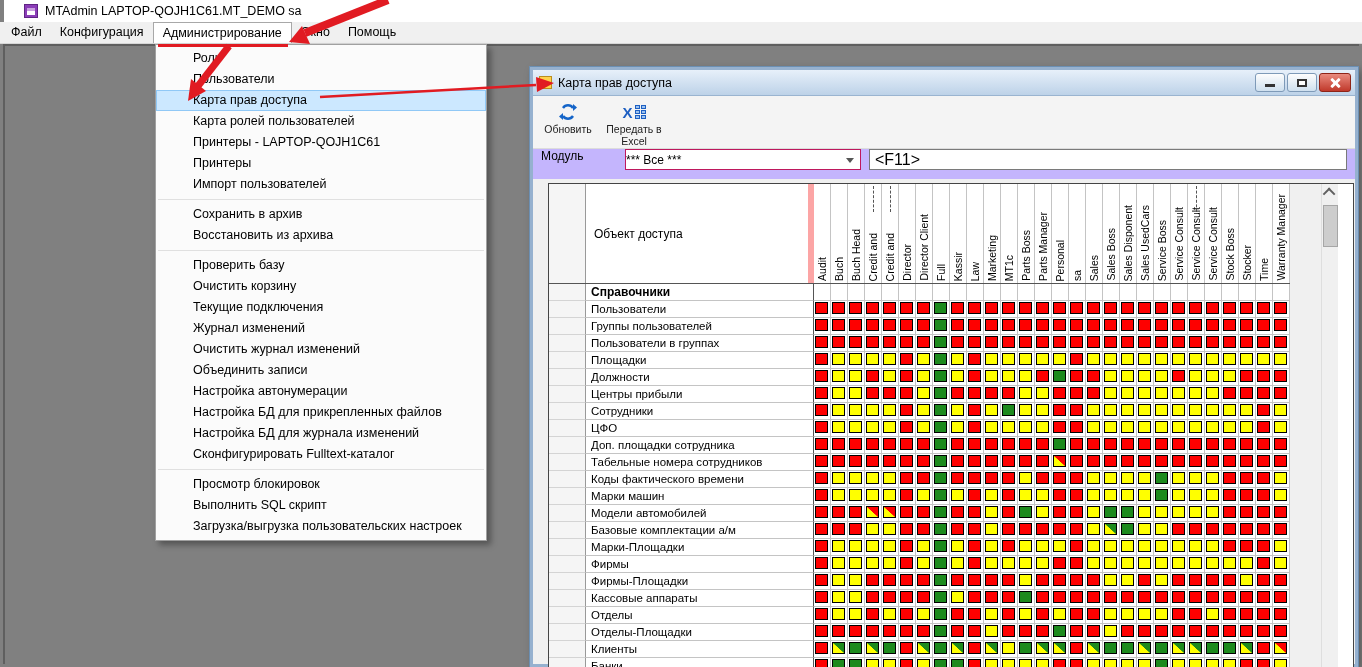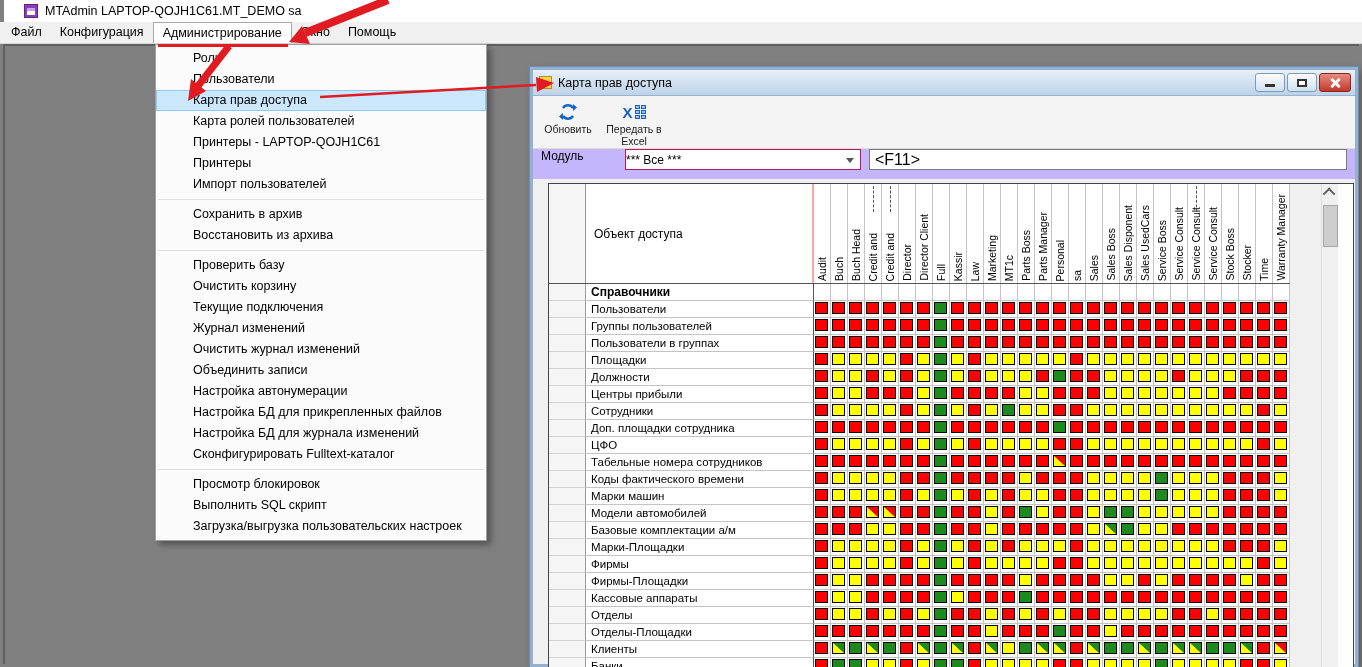--- a/index.html
+++ b/index.html
@@ -48,21 +48,21 @@
   .module-combo { width:236px; height:21px; background:#fff; border:1px solid #be185d; font-size:12px; display:flex; align-items:center; position:relative; }
   .combo-arrow { position:absolute; right:6px; top:8px; width:0; height:0; border-left:4px solid transparent; border-right:4px solid transparent; border-top:5px solid #555; }
   .module-input { margin-left:8px; width:478px; height:21px; background:#fff; border:1px solid #7a7a7a; font-size:16px; display:flex; align-items:center; padding-left:5px; }
 
   
   .grid-wrap { position:absolute; left:15px; top:113px; width:806px; height:486px; background:#fff; border:1px solid #444; display:flex; flex-direction:column; overflow:hidden; }
   .grid-scroller { flex:1; display:flex; }
   .grid-main { width:741px; }
   .grid-header { display:flex; height:100px; border-bottom:1px solid #555; }
   .h-ind { width:37px; background:#f5f5f5; border-right:1px solid #999; }
-  .h-obj { width:228px; border-right:2px solid #fca5a5; display:flex; align-items:center; padding-left:8px; font-size:12px; color:#000; }
+  .h-obj { width:228px; border-right:6px solid #fca5a5; display:flex; align-items:center; padding-left:8px; font-size:12px; color:#000; }
   .hcell { width:17px; border-right:1px solid #c4c4c4; display:flex; align-items:flex-end; justify-content:center; position:relative; overflow:hidden; }
   .hcell span { writing-mode:vertical-rl; transform:rotate(180deg); font-size:10.5px; color:#000; white-space:nowrap; line-height:15px; padding-top:2px; }
   .hcell .trunc { position:absolute; top:2px; left:8px; height:26px; border-left:1px dashed #555; }
   .grow { display:flex; height:17px; }
   .r-ind { width:37px; background:#f5f5f5; border-right:1px solid #999; border-bottom:1px solid #d4d4d4; }
   .r-label { width:228px; border-right:1px solid #555; border-bottom:1px solid #c4c4c4; font-size:11.5px; line-height:16px; padding-left:5px; white-space:nowrap; overflow:hidden; color:#000; }
   .r-label.bold { font-weight:bold; font-size:12px; }
   .cell { width:17px; border-right:1px solid #c4c4c4; border-bottom:1px solid #c4c4c4; position:relative; background:#fff; }
   .sq { position:absolute; left:1px; top:1px; width:13px; height:12px; border:1px solid #000; }
   .sq-R { background:#fe0000; }
@@ -919,192 +919,192 @@
               </div>
               <div class="cell">
                 <div class="sq sq-R"></div>
               </div>
               <div class="cell">
                 <div class="sq sq-Y"></div>
               </div>
             </div>
             <div class="grow">
               <div class="r-ind"></div>
-              <div class="r-label">Доп. площадки сотрудника</div>
-              <div class="cell">
-                <div class="sq sq-R"></div>
-              </div>
-              <div class="cell">
-                <div class="sq sq-R"></div>
-              </div>
-              <div class="cell">
-                <div class="sq sq-R"></div>
-              </div>
-              <div class="cell">
-                <div class="sq sq-R"></div>
-              </div>
-              <div class="cell">
-                <div class="sq sq-R"></div>
-              </div>
-              <div class="cell">
-                <div class="sq sq-R"></div>
-              </div>
-              <div class="cell">
-                <div class="sq sq-R"></div>
-              </div>
-              <div class="cell">
-                <div class="sq sq-G"></div>
-              </div>
-              <div class="cell">
-                <div class="sq sq-R"></div>
-              </div>
-              <div class="cell">
-                <div class="sq sq-R"></div>
-              </div>
-              <div class="cell">
-                <div class="sq sq-R"></div>
-              </div>
-              <div class="cell">
-                <div class="sq sq-R"></div>
-              </div>
-              <div class="cell">
-                <div class="sq sq-R"></div>
-              </div>
-              <div class="cell">
-                <div class="sq sq-R"></div>
-              </div>
-              <div class="cell">
-                <div class="sq sq-G"></div>
-              </div>
-              <div class="cell">
-                <div class="sq sq-R"></div>
-              </div>
-              <div class="cell">
-                <div class="sq sq-R"></div>
-              </div>
-              <div class="cell">
-                <div class="sq sq-R"></div>
-              </div>
-              <div class="cell">
-                <div class="sq sq-R"></div>
-              </div>
-              <div class="cell">
-                <div class="sq sq-R"></div>
-              </div>
-              <div class="cell">
-                <div class="sq sq-R"></div>
-              </div>
-              <div class="cell">
-                <div class="sq sq-R"></div>
-              </div>
-              <div class="cell">
-                <div class="sq sq-R"></div>
-              </div>
-              <div class="cell">
-                <div class="sq sq-R"></div>
-              </div>
-              <div class="cell">
-                <div class="sq sq-R"></div>
-              </div>
-              <div class="cell">
-                <div class="sq sq-R"></div>
-              </div>
-              <div class="cell">
-                <div class="sq sq-R"></div>
-              </div>
-              <div class="cell">
-                <div class="sq sq-R"></div>
+              <div class="r-label">ЦФО</div>
+              <div class="cell">
+                <div class="sq sq-R"></div>
+              </div>
+              <div class="cell">
+                <div class="sq sq-Y"></div>
+              </div>
+              <div class="cell">
+                <div class="sq sq-Y"></div>
+              </div>
+              <div class="cell">
+                <div class="sq sq-Y"></div>
+              </div>
+              <div class="cell">
+                <div class="sq sq-Y"></div>
+              </div>
+              <div class="cell">
+                <div class="sq sq-R"></div>
+              </div>
+              <div class="cell">
+                <div class="sq sq-Y"></div>
+              </div>
+              <div class="cell">
+                <div class="sq sq-G"></div>
+              </div>
+              <div class="cell">
+                <div class="sq sq-Y"></div>
+              </div>
+              <div class="cell">
+                <div class="sq sq-R"></div>
+              </div>
+              <div class="cell">
+                <div class="sq sq-Y"></div>
+              </div>
+              <div class="cell">
+                <div class="sq sq-Y"></div>
+              </div>
+              <div class="cell">
+                <div class="sq sq-Y"></div>
+              </div>
+              <div class="cell">
+                <div class="sq sq-Y"></div>
+              </div>
+              <div class="cell">
+                <div class="sq sq-R"></div>
+              </div>
+              <div class="cell">
+                <div class="sq sq-R"></div>
+              </div>
+              <div class="cell">
+                <div class="sq sq-Y"></div>
+              </div>
+              <div class="cell">
+                <div class="sq sq-Y"></div>
+              </div>
+              <div class="cell">
+                <div class="sq sq-Y"></div>
+              </div>
+              <div class="cell">
+                <div class="sq sq-Y"></div>
+              </div>
+              <div class="cell">
+                <div class="sq sq-Y"></div>
+              </div>
+              <div class="cell">
+                <div class="sq sq-Y"></div>
+              </div>
+              <div class="cell">
+                <div class="sq sq-Y"></div>
+              </div>
+              <div class="cell">
+                <div class="sq sq-Y"></div>
+              </div>
+              <div class="cell">
+                <div class="sq sq-Y"></div>
+              </div>
+              <div class="cell">
+                <div class="sq sq-Y"></div>
+              </div>
+              <div class="cell">
+                <div class="sq sq-R"></div>
+              </div>
+              <div class="cell">
+                <div class="sq sq-Y"></div>
               </div>
             </div>
             <div class="grow">
               <div class="r-ind"></div>
-              <div class="r-label">ЦФО</div>
-              <div class="cell">
-                <div class="sq sq-R"></div>
-              </div>
-              <div class="cell">
-                <div class="sq sq-Y"></div>
-              </div>
-              <div class="cell">
-                <div class="sq sq-Y"></div>
-              </div>
-              <div class="cell">
-                <div class="sq sq-Y"></div>
-              </div>
-              <div class="cell">
-                <div class="sq sq-Y"></div>
-              </div>
-              <div class="cell">
-                <div class="sq sq-R"></div>
-              </div>
-              <div class="cell">
-                <div class="sq sq-Y"></div>
-              </div>
-              <div class="cell">
-                <div class="sq sq-G"></div>
-              </div>
-              <div class="cell">
-                <div class="sq sq-Y"></div>
-              </div>
-              <div class="cell">
-                <div class="sq sq-R"></div>
-              </div>
-              <div class="cell">
-                <div class="sq sq-Y"></div>
-              </div>
-              <div class="cell">
-                <div class="sq sq-Y"></div>
-              </div>
-              <div class="cell">
-                <div class="sq sq-Y"></div>
-              </div>
-              <div class="cell">
-                <div class="sq sq-Y"></div>
-              </div>
-              <div class="cell">
-                <div class="sq sq-R"></div>
-              </div>
-              <div class="cell">
-                <div class="sq sq-R"></div>
-              </div>
-              <div class="cell">
-                <div class="sq sq-Y"></div>
-              </div>
-              <div class="cell">
-                <div class="sq sq-Y"></div>
-              </div>
-              <div class="cell">
-                <div class="sq sq-Y"></div>
-              </div>
-              <div class="cell">
-                <div class="sq sq-Y"></div>
-              </div>
-              <div class="cell">
-                <div class="sq sq-Y"></div>
-              </div>
-              <div class="cell">
-                <div class="sq sq-Y"></div>
-              </div>
-              <div class="cell">
-                <div class="sq sq-Y"></div>
-              </div>
-              <div class="cell">
-                <div class="sq sq-Y"></div>
-              </div>
-              <div class="cell">
-                <div class="sq sq-Y"></div>
-              </div>
-              <div class="cell">
-                <div class="sq sq-Y"></div>
-              </div>
-              <div class="cell">
-                <div class="sq sq-R"></div>
-              </div>
-              <div class="cell">
-                <div class="sq sq-Y"></div>
+              <div class="r-label">Доп. площадки сотрудника</div>
+              <div class="cell">
+                <div class="sq sq-R"></div>
+              </div>
+              <div class="cell">
+                <div class="sq sq-R"></div>
+              </div>
+              <div class="cell">
+                <div class="sq sq-R"></div>
+              </div>
+              <div class="cell">
+                <div class="sq sq-R"></div>
+              </div>
+              <div class="cell">
+                <div class="sq sq-R"></div>
+              </div>
+              <div class="cell">
+                <div class="sq sq-R"></div>
+              </div>
+              <div class="cell">
+                <div class="sq sq-R"></div>
+              </div>
+              <div class="cell">
+                <div class="sq sq-G"></div>
+              </div>
+              <div class="cell">
+                <div class="sq sq-R"></div>
+              </div>
+              <div class="cell">
+                <div class="sq sq-R"></div>
+              </div>
+              <div class="cell">
+                <div class="sq sq-R"></div>
+              </div>
+              <div class="cell">
+                <div class="sq sq-R"></div>
+              </div>
+              <div class="cell">
+                <div class="sq sq-R"></div>
+              </div>
+              <div class="cell">
+                <div class="sq sq-R"></div>
+              </div>
+              <div class="cell">
+                <div class="sq sq-G"></div>
+              </div>
+              <div class="cell">
+                <div class="sq sq-R"></div>
+              </div>
+              <div class="cell">
+                <div class="sq sq-R"></div>
+              </div>
+              <div class="cell">
+                <div class="sq sq-R"></div>
+              </div>
+              <div class="cell">
+                <div class="sq sq-R"></div>
+              </div>
+              <div class="cell">
+                <div class="sq sq-R"></div>
+              </div>
+              <div class="cell">
+                <div class="sq sq-R"></div>
+              </div>
+              <div class="cell">
+                <div class="sq sq-R"></div>
+              </div>
+              <div class="cell">
+                <div class="sq sq-R"></div>
+              </div>
+              <div class="cell">
+                <div class="sq sq-R"></div>
+              </div>
+              <div class="cell">
+                <div class="sq sq-R"></div>
+              </div>
+              <div class="cell">
+                <div class="sq sq-R"></div>
+              </div>
+              <div class="cell">
+                <div class="sq sq-R"></div>
+              </div>
+              <div class="cell">
+                <div class="sq sq-R"></div>
               </div>
             </div>
             <div class="grow">
               <div class="r-ind"></div>
               <div class="r-label">Табельные номера сотрудников</div>
               <div class="cell">
                 <div class="sq sq-R"></div>
               </div>
               <div class="cell">
                 <div class="sq sq-R"></div>

